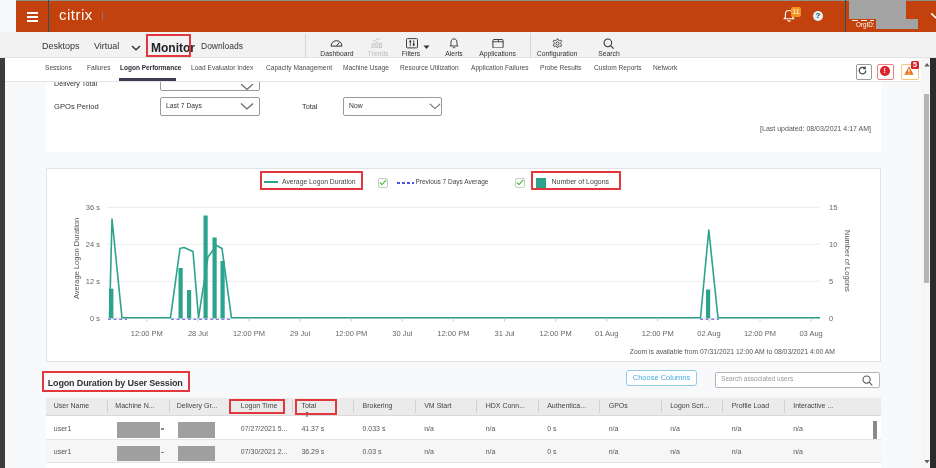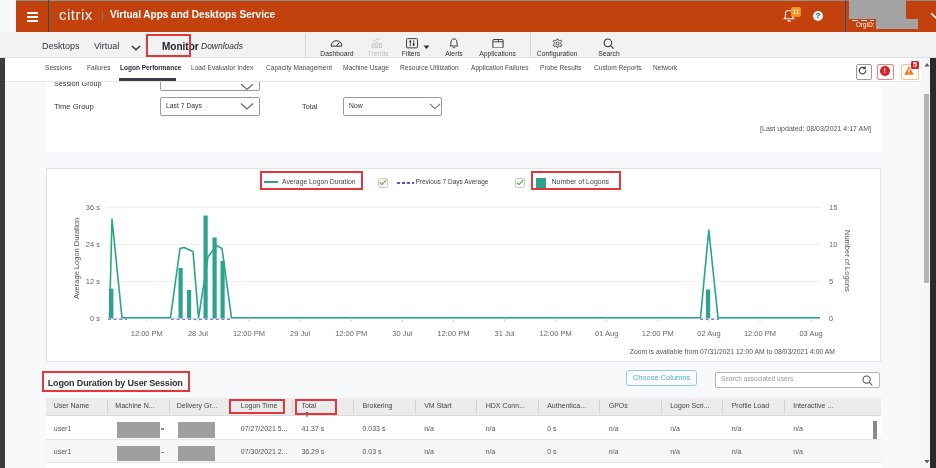--- a/index.html
+++ b/index.html
@@ -15,21 +15,20 @@
   <div class="abs" id="hdr" style="left:16px;top:0;width:928px;height:32px;background:#c2410c;">
     <div class="abs" style="left:0;top:0;width:936px;height:1px;background:#7fa6ae;opacity:.8;"></div>
 
     <div class="abs" style="left:10.5px;top:11.5px;width:11.5px;height:2px;background:#fff;"></div>
     <div class="abs" style="left:10.5px;top:15.5px;width:11.5px;height:2px;background:#fff;"></div>
     <div class="abs" style="left:10.5px;top:19.5px;width:11.5px;height:2px;background:#fff;"></div>
     <div class="abs" style="left:32px;top:0;width:1px;height:32px;background:#1b5765;"></div>
 
     <div class="abs" style="left:43px;top:6px;width:40px;height:20px;color:#fff;font-size:15px;letter-spacing:.5px;">citrix</div>
     <div class="abs" style="left:86px;top:12px;width:1px;height:8px;background:#5d8893;"></div>
-    <div class="abs" style="left:94px;top:9px;color:#fff;font-size:10px;font-weight:bold;">Virtual Apps and Desktops Service</div>
 
     <svg class="abs" style="left:766px;top:9px;" width="14" height="14" viewBox="0 0 14 14">
       <path d="M7 1.5 C4.6 1.5 3.4 3.2 3.4 5.2 L3.4 8 L2.2 9.8 L11.8 9.8 L10.6 8 L10.6 5.2 C10.6 3.2 9.4 1.5 7 1.5 Z" fill="none" stroke="#fff" stroke-width="1.1"></path>
       <path d="M5.6 11.2 a1.5 1.5 0 0 0 2.8 0" fill="none" stroke="#fff" stroke-width="1.1"></path>
     </svg>
     <div class="abs" style="left:775px;top:7px;width:10px;height:10px;background:#f2941c;border-radius:2px;color:#fff;font-size:7px;line-height:10px;text-align:center;">11</div>
 
     <div class="abs" style="left:797px;top:11px;width:10px;height:10px;background:#e8f0f1;border-radius:50%;color:#023e4c;font-size:8px;font-weight:bold;line-height:10px;text-align:center;">?</div>
     <div class="abs" style="left:829px;top:0;width:1px;height:32px;background:#1b5765;"></div>
 
@@ -45,22 +44,22 @@
     </svg>
   </div>
 
   <div class="abs" id="nav" style="left:0;top:32px;width:936px;height:26px;background:#f2f2f2;border-bottom:1px solid #e2e2e2;box-sizing:border-box;"></div>
   <div class="abs" style="left:42px;top:40.5px;font-size:9px;color:#33333b;">Desktops</div>
   <div class="abs" style="left:94px;top:40.5px;font-size:9px;color:#33333b;">Virtual</div>
   <svg class="abs" style="left:130.5px;top:45px;" width="10" height="6" viewBox="0 0 10 6">
     <path d="M1 1 L5 4.8 L9 1" fill="none" stroke="#33333b" stroke-width="1.4"></path>
   </svg>
   <div class="redbox" style="left:146px;top:34px;width:45px;height:22.5px;"></div>
-  <div class="abs" style="left:162px;top:40.5px;font-size:10px;font-weight:bold;color:#22222a;">Monitor</div>
-  <div class="abs" style="left:201px;top:40.5px;font-size:8.5px;color:#33333b;font-style:italic;">Downloads</div>
+  <div class="abs" style="left:151px;top:40.5px;font-size:12px;font-weight:bold;color:#22222a;">Monitor</div>
+  <div class="abs" style="left:201px;top:40.5px;font-size:8.5px;color:#33333b;">Downloads</div>
   <div class="abs" style="left:305px;top:34px;width:1px;height:24px;background:#d5d5d5;"></div>
 
   <div class="abs" style="left:318px;top:50px;width:38px;text-align:center;font-size:6.8px;color:#333;">Dashboard</div>
   <div class="abs" style="left:366px;top:50px;width:24px;text-align:center;font-size:6.8px;color:#bdbdbd;">Trends</div>
   <div class="abs" style="left:399px;top:50px;width:24px;text-align:center;font-size:6.8px;color:#333;">Filters</div>
   <div class="abs" style="left:441px;top:50px;width:26px;text-align:center;font-size:6.8px;color:#333;">Alerts</div>
   <div class="abs" style="left:475px;top:50px;width:45px;text-align:center;font-size:6.8px;color:#333;">Applications</div>
   <div class="abs" style="left:530px;top:33px;width:1px;height:25px;background:#d5d5d5;"></div>
   <div class="abs" style="left:533px;top:50px;width:48px;text-align:center;font-size:6.8px;color:#333;">Configuration</div>
   <div class="abs" style="left:594px;top:50px;width:30px;text-align:center;font-size:6.8px;color:#333;">Search</div>
@@ -146,27 +145,27 @@
       <path d="M0.3 4.5 L3 1 L5.7 4.5 Z" fill="#606060"></path>
     </svg>
   <div class="abs" style="left:924px;top:94px;width:5px;height:189px;background:#b5b5b5;"></div>
   <svg class="abs" style="left:923.5px;top:459px;" width="6" height="6" viewBox="0 0 6 6">
       <path d="M0.3 1 L3 4.5 L5.7 1 Z" fill="#606060"></path>
     </svg>
   <div class="abs" style="left:930px;top:58px;width:6px;height:410px;background:#2b2b2b;"></div>
 
   <div class="abs" style="left:46px;top:82px;width:835px;height:70px;background:#fff;overflow:hidden;">
 
-    <div class="abs" style="left:8px;top:-3.5px;font-size:7.2px;color:#333;">Session Group</div>
+    <div class="abs" style="left:8px;top:-3.5px;font-size:7.2px;color:#333;">Delivery Total</div>
     <div class="abs" style="left:114px;top:-10px;width:100px;height:19px;border:1px solid #9a9a9a;border-radius:2px;background:#fff;box-sizing:border-box;"></div>
     <svg class="abs" style="left:194px;top:1.5px;" width="14" height="7" viewBox="0 0 14 7">
         <path d="M1 0 L7 5.5 L13 0" fill="none" stroke="#666" stroke-width="1.2"></path>
       </svg>
 
-    <div class="abs" style="left:8px;top:20px;font-size:7.6px;color:#333;">Time Group</div>
+    <div class="abs" style="left:8px;top:20px;font-size:7.6px;color:#333;">GPOs Period</div>
     <div class="abs" style="left:114px;top:14.5px;width:100px;height:19px;border:1px solid #9a9a9a;border-radius:2px;background:#fff;box-sizing:border-box;"></div>
     <div class="abs" style="left:120px;top:20px;font-size:6.8px;color:#333;">Last 7 Days</div>
     <svg class="abs" style="left:194px;top:21px;" width="14" height="7" viewBox="0 0 14 7">
         <path d="M1 0.5 L7 6 L13 0.5" fill="none" stroke="#666" stroke-width="1.2"></path>
       </svg>
     <div class="abs" style="left:256px;top:20px;font-size:7.3px;color:#333;">Total</div>
     <div class="abs" style="left:297px;top:14.5px;width:99px;height:19px;border:1px solid #9a9a9a;border-radius:2px;background:#fff;box-sizing:border-box;"></div>
     <div class="abs" style="left:303px;top:20px;font-size:6.8px;color:#333;">Now</div>
     <svg class="abs" style="left:383px;top:21px;" width="12" height="7" viewBox="0 0 14 7">
         <path d="M1 0.5 L7 6 L13 0.5" fill="none" stroke="#666" stroke-width="1.2"></path>

